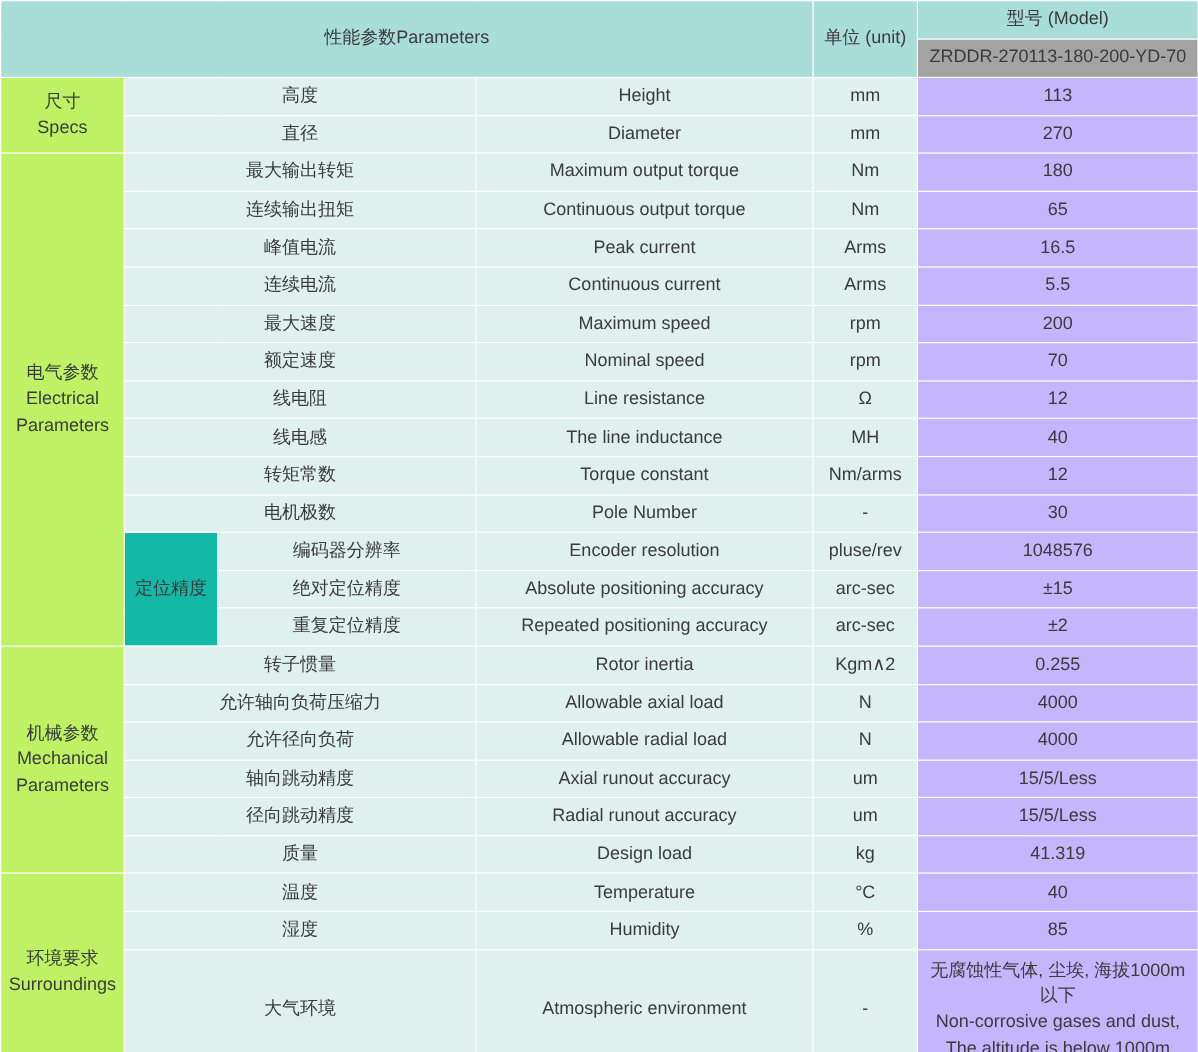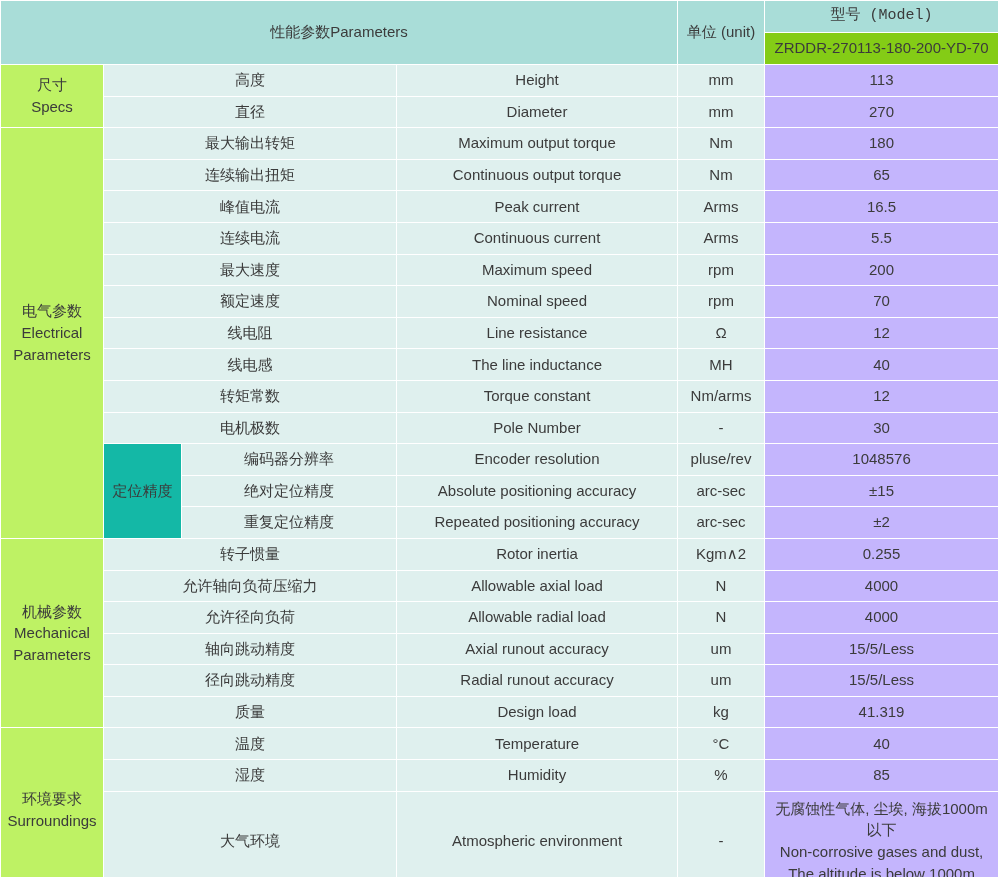--- a/index.html
+++ b/index.html
@@ -52,24 +52,23 @@
   .hdr-unit {
     background: #a9ddd8;
     font-size: 15px;
     color: #2f2f2f;
   }
   .hdr-model-title {
     background: #a9ddd8;
     height: 31px;
     font-size: 16px;
     color: #2f2f2f;
-    font-family: Liberation Mono, monospace;
   }
   .hdr-model-value {
-    background: #84cc16;
+    background: #a3a3a3;
     height: 31px;
     font-size: 15px;
     color: #2f2f2f;
   }
   
   td.group-cell {
     background: #bef264;
     font-size: 15px;
     line-height: 1.45;
     color: #3b3b3b;

